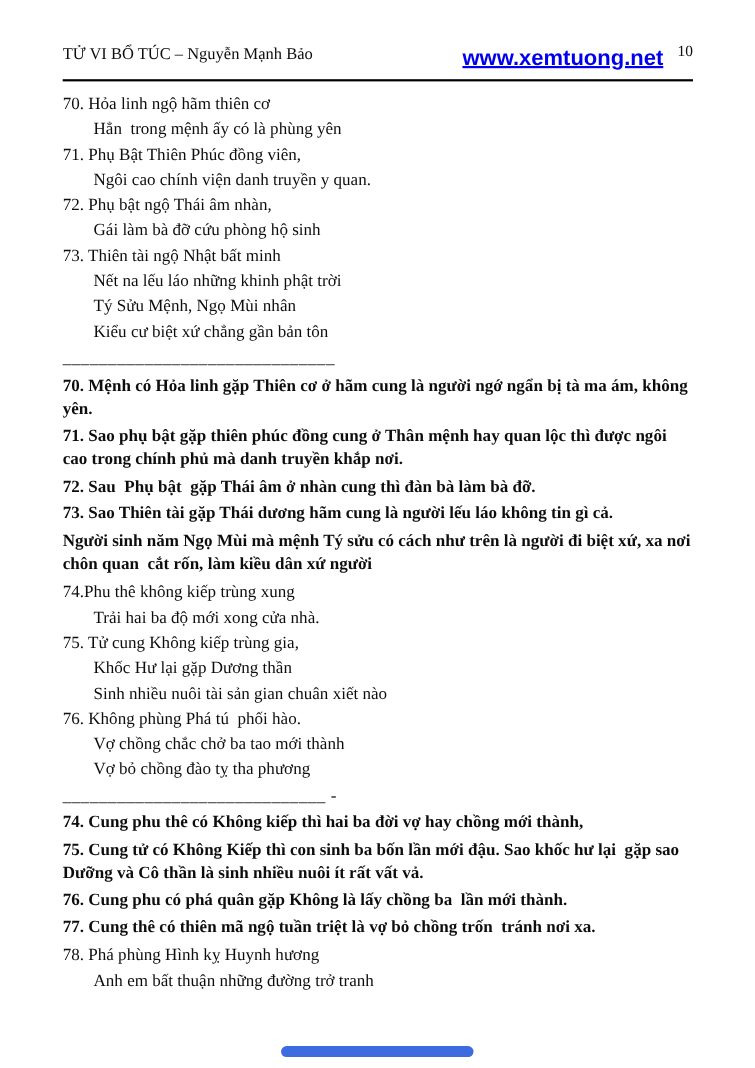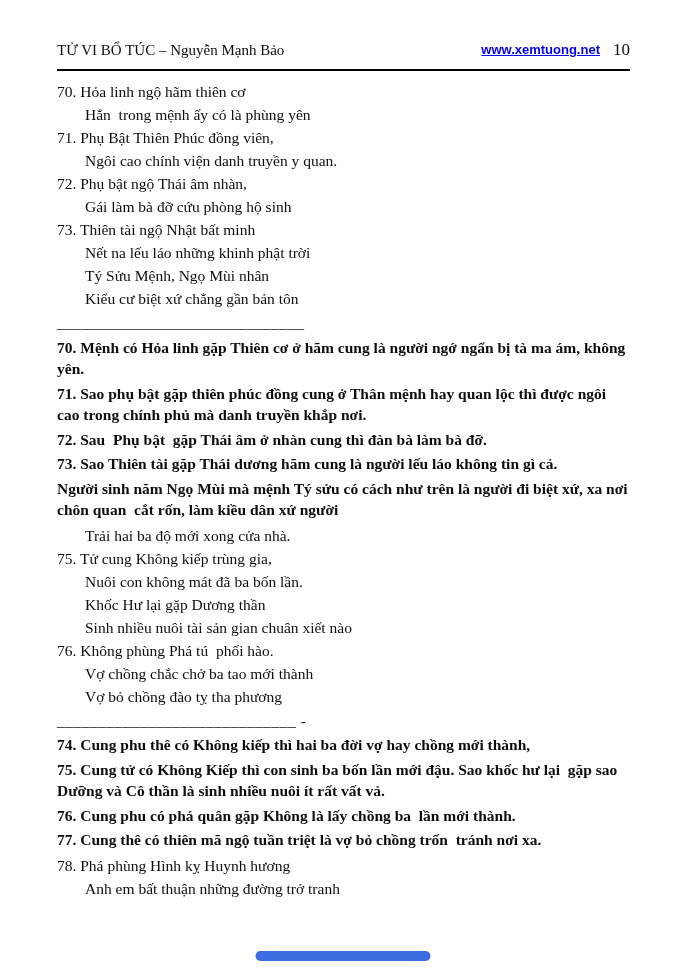--- a/index.html
+++ b/index.html
@@ -16,25 +16,25 @@
   header {
     display: flex;
     justify-content: space-between;
     align-items: flex-start;
     font-size: 15px;
   }
   .header-right { display: flex; align-items: flex-start; gap: 13px; }
   a.site-link {
     font-family: "Liberation Sans", sans-serif;
     font-weight: bold;
-    font-size: 13px;
+    font-size: 20px;
     text-decoration: underline;
     cursor: pointer;
   }
-  .page-number { font-size: 17px; position: relative; top: -2px; }
+  .page-number { font-size: 14px; position: relative; top: -2px; }
 
   .header-rule { border: 0; border-top: 2px solid #000; margin: 7px 0 0 0; }
 
   main { margin-top: 9px; font-size: 15.5px; }
   main p { margin: 0; }
   p.num    { line-height: 23px; white-space: pre-wrap; }
   p.indent { line-height: 23px; padding-left: 28px; white-space: pre-wrap; }
   p.para   { line-height: 21.5px; margin: 2.5px 0 3px 0; white-space: pre-wrap; font-weight: bold; }
   p.sep    { line-height: 23px; margin: 1px 0 2px 0; letter-spacing: 0.5px; }
 
@@ -74,23 +74,23 @@
       <p class="num">73. Thiên tài ngộ Nhật bất minh</p>
       <p class="indent">Nết na lếu láo những khinh phật trời</p>
       <p class="indent">Tý Sửu Mệnh, Ngọ Mùi nhân</p>
       <p class="indent">Kiểu cư biệt xứ chẳng gần bản tôn</p>
       <p class="sep">______________________________</p>
       <p class="para">70. Mệnh có Hỏa linh gặp Thiên cơ ở hãm cung là người ngớ ngẩn bị tà ma ám, không yên.</p>
       <p class="para">71. Sao phụ bật gặp thiên phúc đồng cung ở Thân mệnh hay quan lộc thì được ngôi cao trong chính phủ mà danh truyền khắp nơi.</p>
       <p class="para">72. Sau  Phụ bật  gặp Thái âm ở nhàn cung thì đàn bà làm bà đỡ.</p>
       <p class="para">73. Sao Thiên tài gặp Thái dương hãm cung là người lếu láo không tin gì cả.</p>
       <p class="para">Người sinh năm Ngọ Mùi mà mệnh Tý sửu có cách như trên là người đi biệt xứ, xa nơi chôn quan  cắt rốn, làm kiều dân xứ người</p>
+      <p class="num">74.Phu thê không kiếp trùng xung</p>
       <p class="indent">Trải hai ba độ mới xong cửa nhà.</p>
       <p class="num">75. Tử cung Không kiếp trùng gia,</p>
-      <p class="indent">Nuôi con không mát đã ba bốn lần.</p>
       <p class="indent">Khốc Hư lại gặp Dương thần</p>
       <p class="indent">Sinh nhiều nuôi tài sản gian chuân xiết nào</p>
       <p class="num">76. Không phùng Phá tú  phối hào.</p>
       <p class="indent">Vợ chồng chắc chở ba tao mới thành</p>
       <p class="indent">Vợ bỏ chồng đào tỵ tha phương</p>
       <p class="sep">_____________________________ -</p>
       <p class="para">74. Cung phu thê có Không kiếp thì hai ba đời vợ hay chồng mới thành,</p>
       <p class="para">75. Cung tử có Không Kiếp thì con sinh ba bốn lần mới đậu. Sao khốc hư lại  gặp sao Dưỡng và Cô thần là sinh nhiều nuôi ít rất vất vả.</p>
       <p class="para">76. Cung phu có phá quân gặp Không là lấy chồng ba  lần mới thành.</p>
       <p class="para">77. Cung thê có thiên mã ngộ tuần triệt là vợ bỏ chồng trốn  tránh nơi xa.</p>

